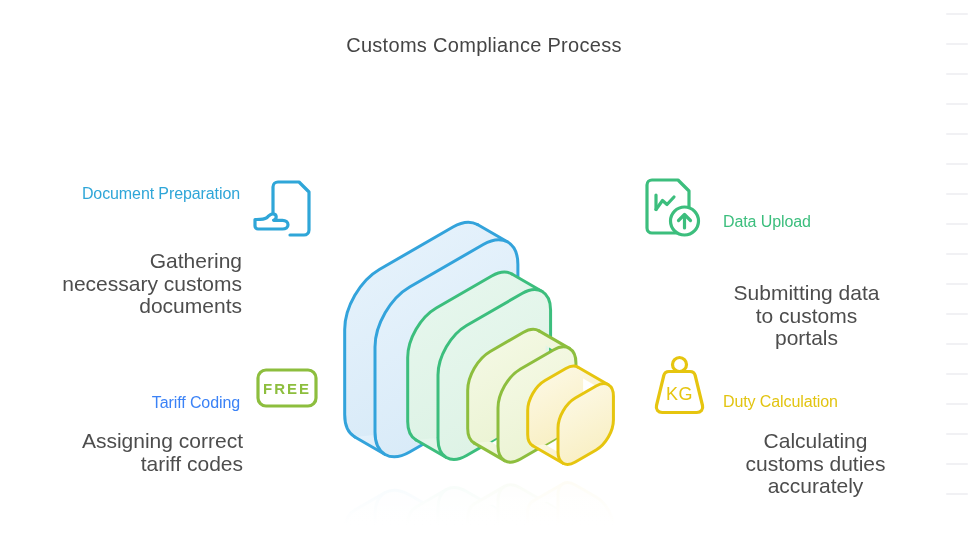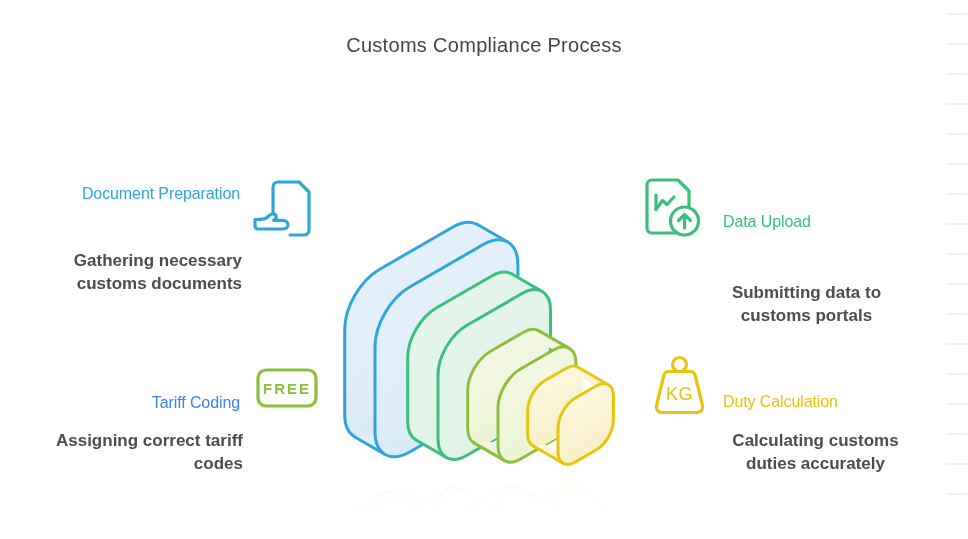--- a/index.html
+++ b/index.html
@@ -10,21 +10,21 @@
   .page-title{
     position:absolute;top:34px;left:0;width:100%;margin:0;
     text-align:center;font-size:20px;font-weight:400;color:#454545;letter-spacing:.3px;
   }
   .step-label{
     position:absolute;font-size:16px;line-height:30px;font-weight:500;letter-spacing:-.1px;
     white-space:normal;
   }
   .nowrap{white-space:nowrap;}
   .step-desc{
-    position:absolute;font-size:17px;line-height:22.5px;color:#4d4d4d;font-weight:700;
+    position:absolute;font-size:21px;line-height:22.5px;color:#4d4d4d;font-weight:400;
   }
   .al-r{text-align:right;}
   .al-l{text-align:center;}
   .c-blue{color:#2fa6d8;}
   .c-green{color:#3cbe7d;}
   .c-lime{color:#3b82f6;}
   .c-yellow{color:#e2c411;}
   .icon{position:absolute;}
   .icon svg{display:block;}
   .stack-svg{position:absolute;left:330px;top:175px;}

